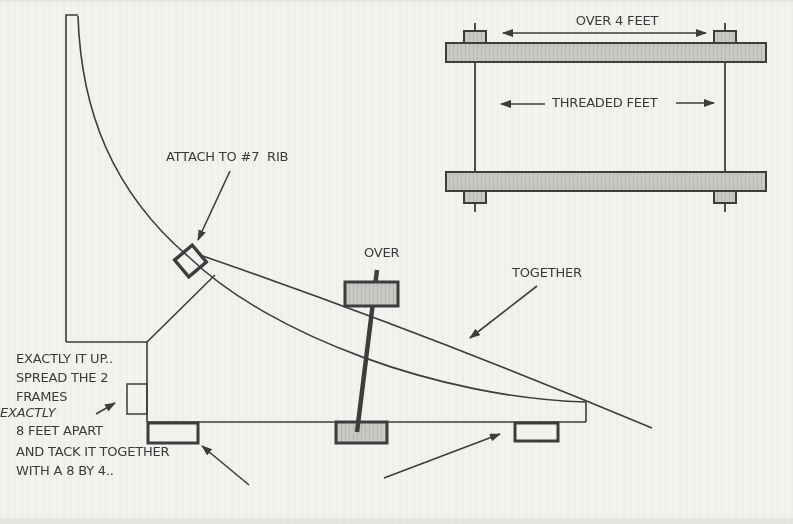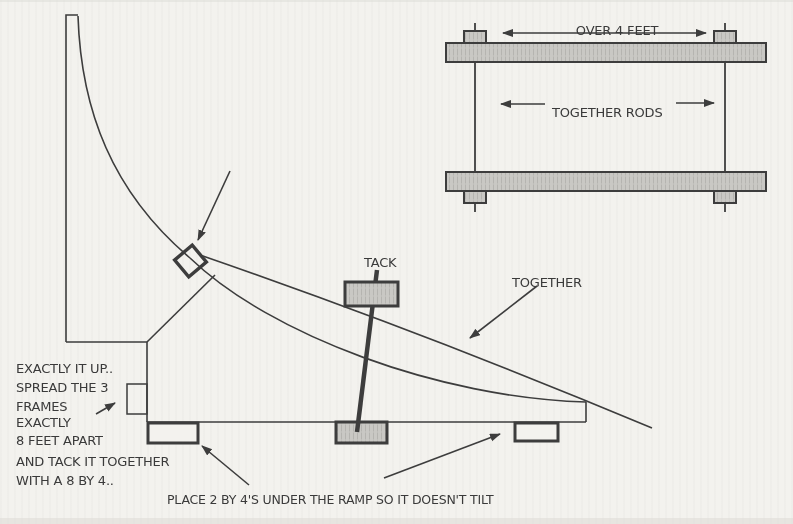--- a/index.html
+++ b/index.html
@@ -16,21 +16,21 @@
     background:
       repeating-linear-gradient(90deg, rgba(0,0,0,0.016) 0 2px, rgba(255,255,255,0.015) 2px 7px),
       var(--bg);
   }
   .stage svg { position:absolute; left:0; top:0; }
   .edge-strip-bottom { position:absolute; left:0; right:0; bottom:0; height:6px; background:var(--edge); opacity:.55; }
   .edge-strip-top { position:absolute; left:0; right:0; top:0; height:2px; background:var(--edge); opacity:.5; }
 
   .lbl {
     position:absolute; color:var(--text); font-size:13px; line-height:14px;
-    white-space:pre; letter-spacing:-0.2px; user-select:none;margin-top:10px;
+    white-space:pre; letter-spacing:-0.2px; user-select:none;
   }
   .lbl.center { text-align:center; }
   .lbl.small { font-size:12.5px; }
 
   
   .ln   { stroke:var(--ink); stroke-width:1.6; fill:none; }
   .thin { stroke:var(--ink); stroke-width:1.5; fill:none; }
   .bold { stroke:var(--ink); stroke-width:3;   fill:var(--bg); }
   .boldgray { stroke:var(--ink); stroke-width:3; fill:url(#woodhatch); }
   .nofill   { stroke:var(--ink); stroke-width:3.4; fill:none; }
@@ -102,36 +102,36 @@
       <line class="arrow" x1="545" y1="104" x2="501" y2="104" marker-end="url(#ah)"></line>
       <line class="arrow" x1="676" y1="103" x2="714" y2="103" marker-end="url(#ah)"></line>
       <line class="arrow" x1="230" y1="171" x2="198" y2="240" marker-end="url(#ah)"></line>
       <line class="arrow" x1="537" y1="286" x2="470" y2="338" marker-end="url(#ah)"></line>
       <line class="arrow" x1="96" y1="414" x2="115" y2="403" marker-end="url(#ah)"></line>
       <line class="arrow" x1="249" y1="485" x2="202" y2="446" marker-end="url(#ah)"></line>
       <line class="arrow" x1="384" y1="478" x2="500" y2="434" marker-end="url(#ah)"></line>
     </g>
   </svg>
 
+  <div class="lbl" style="left:166px; top:150px;">ATTACH TO #7  RIB</div>
 
-  <div class="lbl" style="left:364px; top:246px;">TACK</div>
+  <div class="lbl" style="left:364px; top:246px;">OVER</div>
 
   <div class="lbl" style="left:512px; top:266px;">TOGETHER</div>
 
   <div class="lbl center" style="left:564px; top:14px; width:106px;">OVER 4 FEET</div>
 
-  <div class="lbl" style="left:552px; top:96px;">TOGETHER RODS</div>
+  <div class="lbl" style="left:552px; top:96px;">THREADED FEET</div>
 
   <div>
     <div class="lbl" style="left:16px; top:352px;">EXACTLY IT UP..</div>
-    <div class="lbl" style="left:16px; top:371px;">SPREAD THE 3</div>
+    <div class="lbl" style="left:16px; top:371px;">SPREAD THE 2</div>
     <div class="lbl" style="left:16px; top:390px;">FRAMES</div>
-    <div class="lbl" style="left:16px; top:406px;">EXACTLY</div>
+    <div class="lbl" style="left:0; top:406px;font-style:italic;">EXACTLY</div>
     <div class="lbl" style="left:16px; top:424px;">8 FEET APART</div>
     <div class="lbl" style="left:16px; top:445px;">AND TACK IT TOGETHER</div>
     <div class="lbl" style="left:16px; top:464px;">WITH A 8 BY 4..</div>
   </div>
 
-  <div class="lbl small" style="left:167px; top:483px;">PLACE 2 BY 4'S UNDER THE RAMP SO IT DOESN'T TILT</div>
 
   <div class="edge-strip-top"></div>
   <div class="edge-strip-bottom"></div>
 </div>
 
 </body></html>

